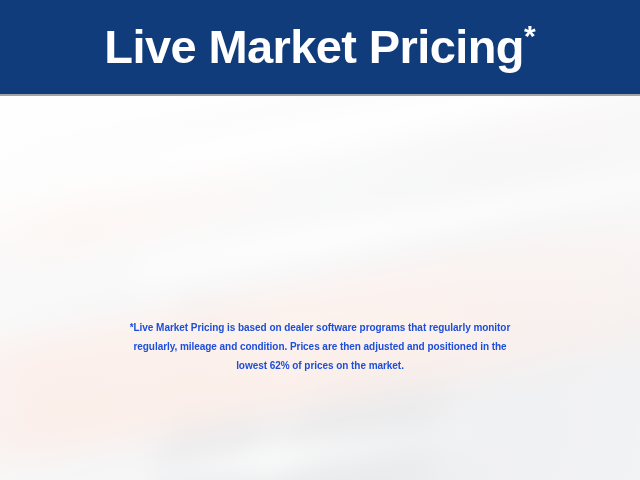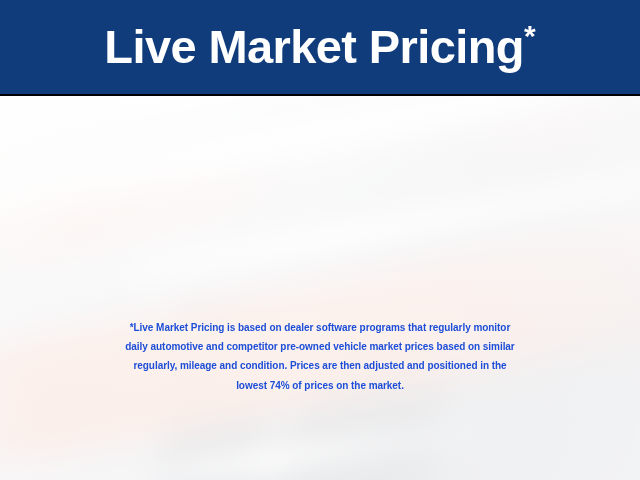--- a/index.html
+++ b/index.html
@@ -189,21 +189,21 @@
   }
 
   
   .banner {
     position: absolute;
     left: 0;
     top: 0;
     width: 640px;
     height: 96px;
     background: #103c7c;
-    border-bottom: 2px solid #000000;
+    border-bottom: 2px solid #a3a3a3;
     box-sizing: border-box;
     z-index: 2;
     display: flex;
     align-items: center;
     justify-content: center;
   }
   .banner-title {
     color: #ffffff;
     font-size: 47px;
     font-weight: bold;
@@ -282,19 +282,18 @@
 
   <div class="banner">
     <div class="banner-title"><span>Live Market Pricing</span><span class="asterisk">*</span></div>
   </div>
 
   <div class="content">
 
 
     <div class="disclaimer">
       <span class="dc-line">*Live Market Pricing is based on dealer software programs that regularly monitor</span>
-      <span class="dc-line">daily automotive and competitor pre-owned vehicle market prices based on similar</span>
       <span class="dc-line">regularly, mileage and condition. Prices are then adjusted and positioned in the</span>
-      <span class="dc-line">lowest 74% of prices on the market.</span>
+      <span class="dc-line">lowest 62% of prices on the market.</span>
     </div>
 
   </div>
 </div>
 
 </body></html>

